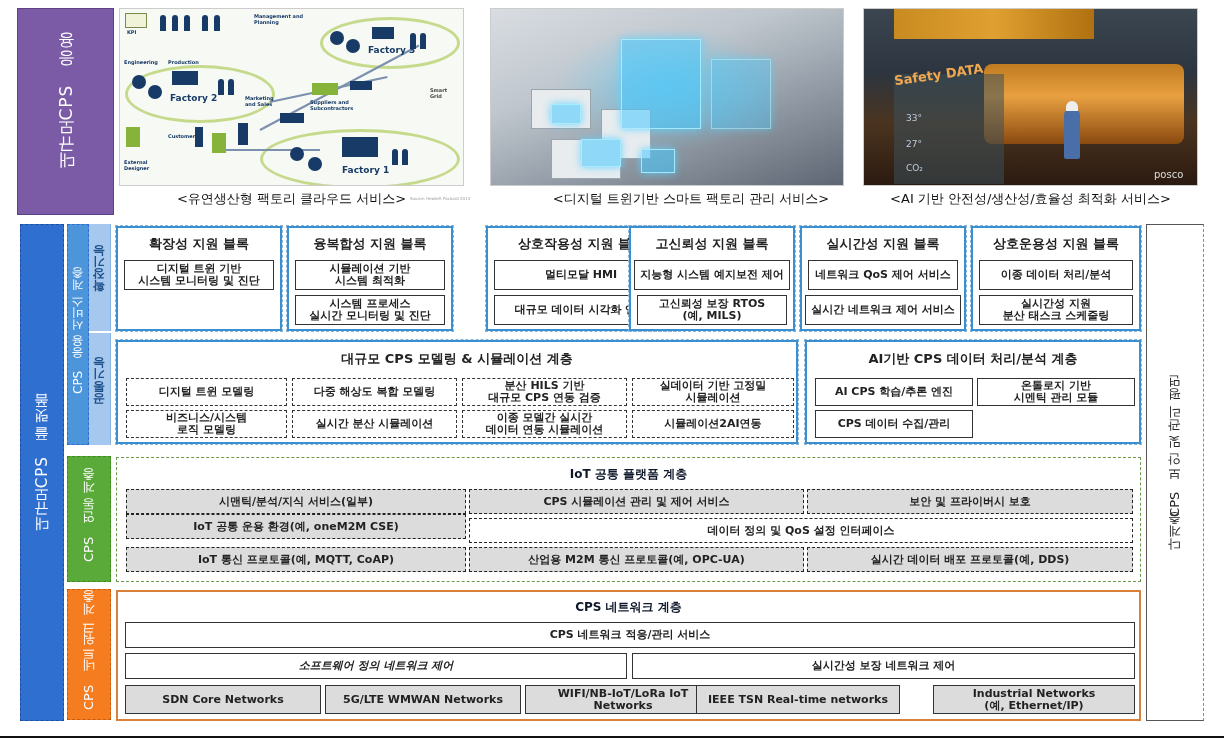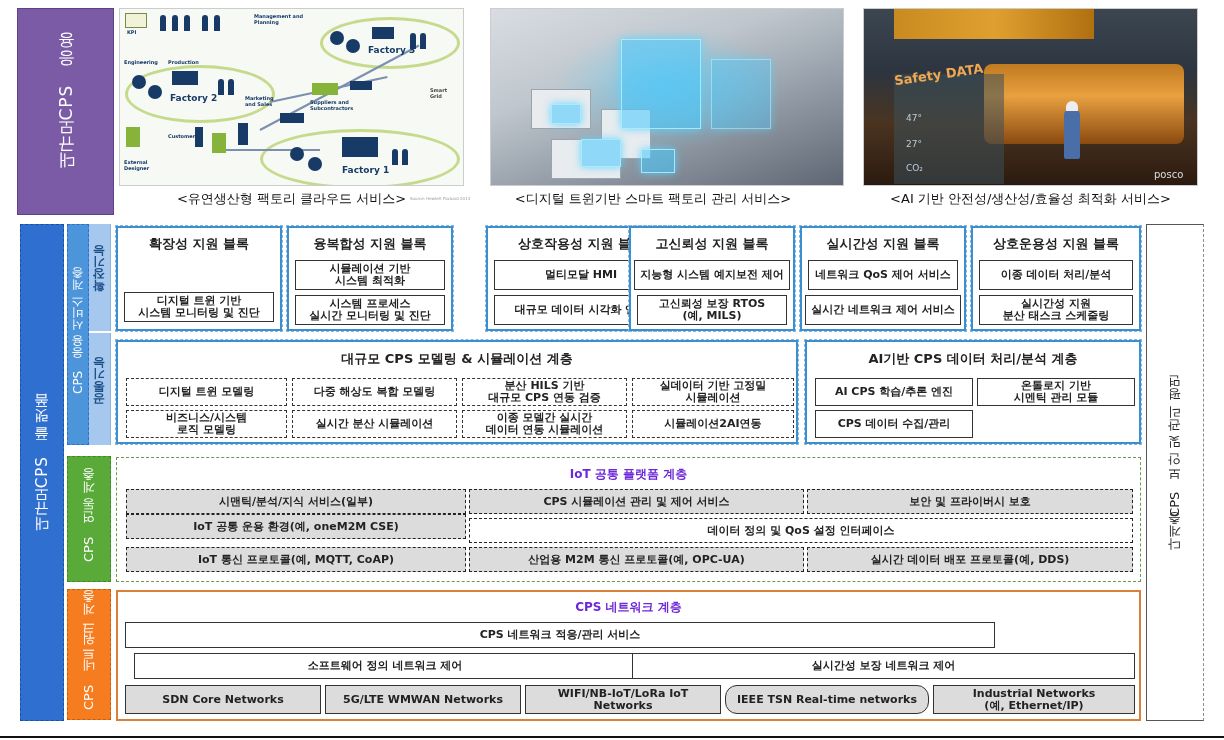--- a/index.html
+++ b/index.html
@@ -59,21 +59,21 @@
 
   
   #iot-layer { left: 116px; top: 457px; width: 1025px; height: 125px; border: 1.5px dashed #6d9a4a; background: #fff; }
   .iot-item { position: absolute; height: 25px; border: 1.5px dashed #222; background: #dcdcdc; font-size: 11px; font-weight: bold; display: flex; align-items: center; justify-content: center; color: #222; }
   .iot-item.white { background: #fff; }
 
   
   #net-layer { left: 116px; top: 590px; width: 1025px; height: 131px; border: 2px solid #d9803a; background: #fff; }
   .net-item { position: absolute; height: 26px; border: 1.5px solid #333; background: #fff; font-size: 11px; font-weight: bold; display: flex; align-items: center; justify-content: center; text-align: center; line-height: 12px; white-space: pre-line; color: #222; }
   .net-item.grey { background: #dcdcdc; text-align: center; }
-  .layer-title { position: absolute; left: 0; right: 0; text-align: center; font-size: 12px; font-weight: bold; color: #6d28d9; }
+  .layer-title { position: absolute; left: 0; right: 0; text-align: center; font-size: 12px; font-weight: bold; color: #0f172a; }
 
   #bottom-rule { left: 0; top: 736px; width: 1224px; height: 2px; background: #111; }
 </style>
 </head>
 <body>
 
 <div id="app-label" class="abs vtext">대규모 CPS 응용</div>
 
 <div id="photo1" class="abs photo">
   <div class="ring" style="left:5px;top:56px;width:150px;height:58px;"></div>
@@ -129,47 +129,47 @@
 <div id="photo2" class="abs photo">
   <div class="mach" style="left:40px;top:80px;width:60px;height:40px;"></div>
   <div class="mach" style="left:110px;top:100px;width:50px;height:50px;"></div>
   <div class="mach" style="left:60px;top:130px;width:70px;height:40px;"></div>
   <div class="holo" style="left:130px;top:30px;width:80px;height:90px;"></div>
   <div class="holo" style="left:220px;top:50px;width:60px;height:70px;opacity:.7;"></div>
   <div class="holo" style="left:90px;top:130px;width:40px;height:28px;"></div>
   <div class="holo" style="left:150px;top:140px;width:34px;height:24px;"></div>
   <div class="holo" style="left:60px;top:95px;width:30px;height:20px;"></div>
 </div>
-<div class="abs caption" style="left:476px;top:190px;width:354px;">&lt;디지털 트윈기반 스마트 팩토리 관리 서비스&gt;</div>
+<div class="abs caption" style="left:514px;top:190px;width:354px;">&lt;디지털 트윈기반 스마트 팩토리 관리 서비스&gt;</div>
 
 <div id="photo3" class="abs photo">
   <div class="abs" style="left:30px;top:0;width:200px;height:30px;background:linear-gradient(90deg,#c98a20,#e0a030,#b07010);"></div>
   <div class="abs" style="left:120px;top:55px;width:200px;height:80px;border-radius:8px;background:linear-gradient(180deg,#c07a20 0%,#e8a040 40%,#8a4a10 100%);"></div>
   <div class="abs" style="left:30px;top:65px;width:110px;height:110px;background:rgba(60,80,90,.55);"></div>
   <div class="abs" style="left:30px;top:58px;font-size:13px;font-weight:bold;color:#f0a850;transform:rotate(-8deg);">Safety DATA</div>
-  <div class="abs" style="left:42px;top:104px;font-size:9px;color:#bcd;">47°</div>
+  <div class="abs" style="left:42px;top:104px;font-size:9px;color:#bcd;">33°</div>
   <div class="abs" style="left:42px;top:130px;font-size:9px;color:#bcd;">27°</div>
   <div class="abs" style="left:42px;top:154px;font-size:9px;color:#bcd;">CO₂</div>
   <div class="abs" style="left:200px;top:100px;width:16px;height:50px;background:#4a6ea8;border-radius:6px 6px 2px 2px;"></div>
   <div class="abs" style="left:202px;top:92px;width:12px;height:10px;background:#eee;border-radius:6px 6px 0 0;"></div>
   <div class="abs" style="left:290px;top:160px;font-size:10px;color:#ddd;">posco</div>
 </div>
 <div class="abs caption" style="left:863px;top:190px;width:335px;">&lt;AI 기반 안전성/생산성/효율성 최적화 서비스&gt;</div>
 
 <div id="platform-label" class="abs vtext">대규모 CPS 플랫폼</div>
 <div id="svc-layer-label" class="abs vtext">CPS 응용 서비스 계층</div>
 <div id="ext-label" class="abs vtext sub-label">확장기능</div>
 <div id="common-label" class="abs vtext sub-label">공통기능</div>
 <div id="link-layer-label" class="abs vtext">CPS 연동 계층</div>
 <div id="net-layer-label" class="abs vtext">CPS 네트워크 계층</div>
 <div id="security-plane" class="abs vtext">다계층 CPS 보안 및 관리 평면</div>
 
 <div class="ext-block" style="left:116px;width:166px;">
   <div class="ext-title">확장성 지원 블록</div>
-  <div class="ext-item" style="top:32px;margin-top:32px;">디지털 트윈 기반
+  <div class="ext-item" style="top:32px;">디지털 트윈 기반
 시스템 모니터링 및 진단</div>
 </div>
 <div class="ext-block" style="left:287px;width:166px;">
   <div class="ext-title">융복합성 지원 블록</div>
   <div class="ext-item" style="top:32px;">시뮬레이션 기반
 시스템 최적화</div>
   <div class="ext-item" style="top:67px;">시스템 프로세스
 실시간 모니터링 및 진단</div>
 </div>
 <div class="ext-block" style="left:458px;width:190px;margin-left:28px;">
@@ -226,25 +226,25 @@
   <div class="iot-item" style="left:690px;top:31px;width:326px;">보안 및 프라이버시 보호</div>
   <div class="iot-item" style="left:9px;top:56px;width:340px;">IoT 공통 운용 환경(예, oneM2M CSE)</div>
   <div class="iot-item white" style="left:352px;top:60px;width:664px;">데이터 정의 및 QoS 설정 인터페이스</div>
   <div class="iot-item" style="left:9px;top:89px;width:340px;">IoT 통신 프로토콜(예, MQTT, CoAP)</div>
   <div class="iot-item" style="left:352px;top:89px;width:335px;">산업용 M2M 통신 프로토콜(예, OPC-UA)</div>
   <div class="iot-item" style="left:690px;top:89px;width:326px;">실시간 데이터 배포 프로토콜(예, DDS)</div>
 </div>
 
 <div id="net-layer" class="abs">
   <div class="layer-title" style="top:7px;">CPS 네트워크 계층</div>
-  <div class="net-item" style="left:7px;top:30px;width:870px;">CPS 네트워크 적응/관리 서비스</div>
-  <div class="net-item" style="left:16px;top:61px;width:502px;">소프트웨어 정의 네트워크 제어</div>
+  <div class="net-item" style="left:7px;top:30px;width:1010px;">CPS 네트워크 적응/관리 서비스</div>
+  <div class="net-item" style="left:7px;top:61px;width:502px;font-style:italic;">소프트웨어 정의 네트워크 제어</div>
   <div class="net-item" style="left:514px;top:61px;width:503px;">실시간성 보장 네트워크 제어</div>
   <div class="net-item grey" style="left:7px;top:93px;width:196px;height:29px;">SDN Core Networks</div>
   <div class="net-item grey" style="left:207px;top:93px;width:196px;height:29px;">5G/LTE WMWAN Networks</div>
   <div class="net-item grey" style="left:407px;top:93px;width:196px;height:29px;">WIFI/NB-IoT/LoRa IoT
 Networks</div>
-  <div class="net-item grey" style="left:607px;top:93px;width:204px;height:29px;border-radius:12px;">IEEE TSN Real-time networks</div>
+  <div class="net-item grey" style="left:578px;top:93px;width:204px;height:29px;">IEEE TSN Real-time networks</div>
   <div class="net-item grey" style="left:815px;top:93px;width:202px;height:29px;">Industrial Networks
 (예, Ethernet/IP)</div>
 </div>
 
 <div id="bottom-rule" class="abs"></div>
 
 </body></html>

